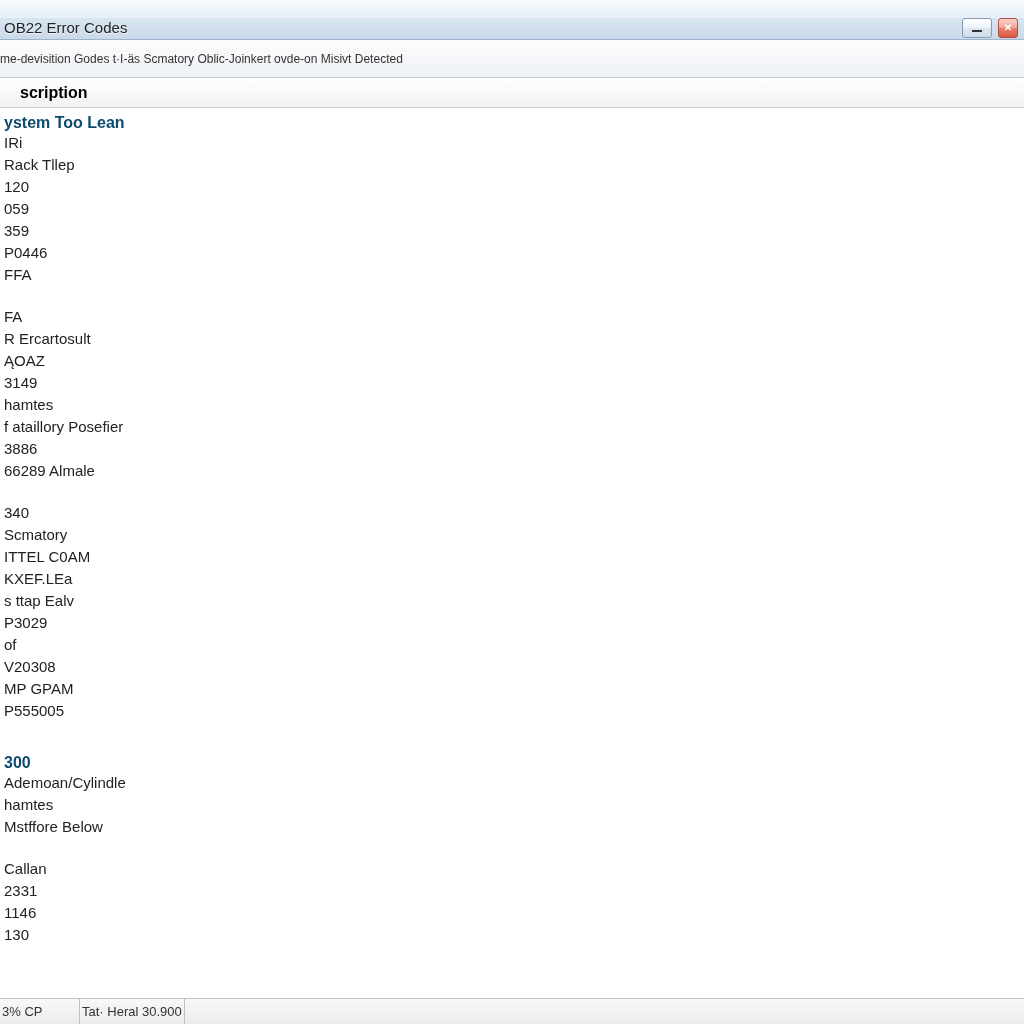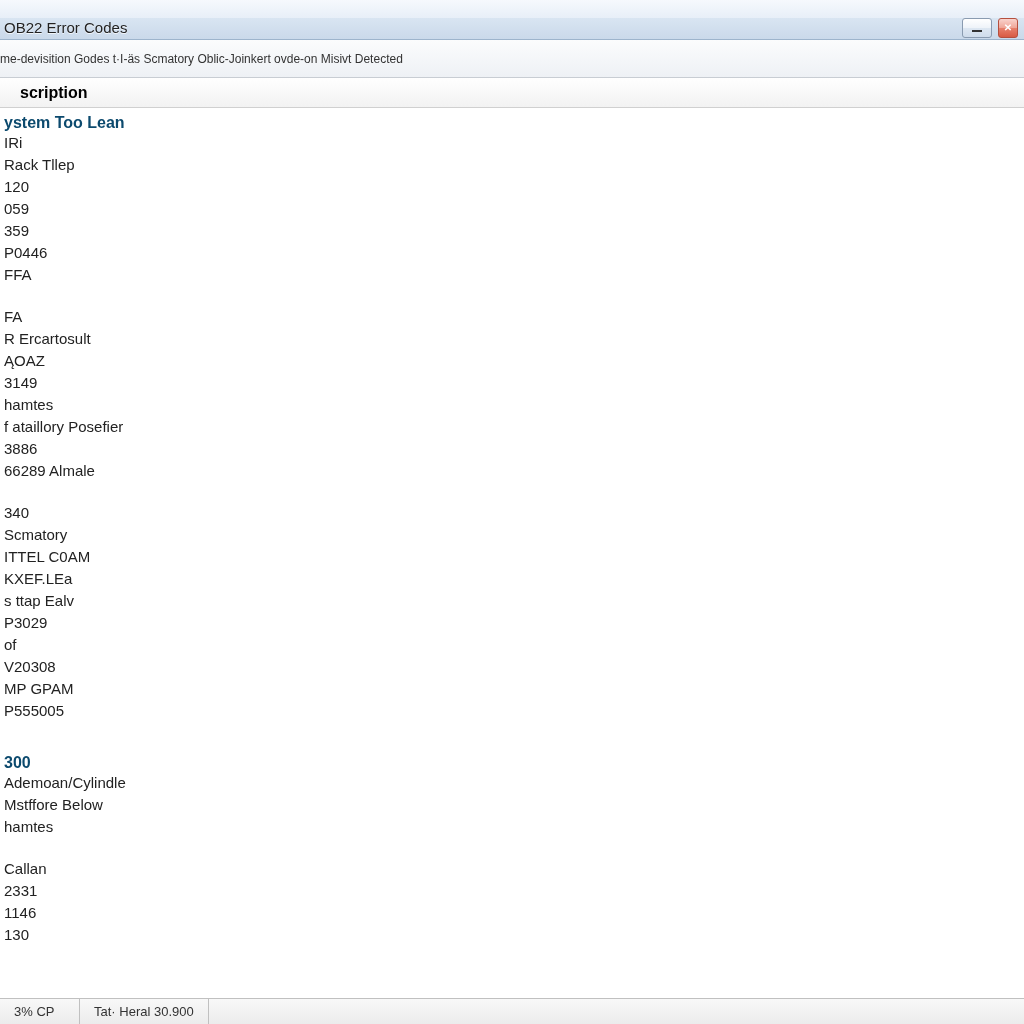--- a/index.html
+++ b/index.html
@@ -103,21 +103,21 @@
       bottom: 0;
       height: 26px;
       border-top: 1px solid #c0c0c0;
       background: linear-gradient(to bottom, #f8f8f8 0%, #ececec 100%);
       display: flex;
       align-items: center;
       font-size: 13px;
       color: #333;
     }
     .status-cell {
-      padding: 0 14px;
+      padding: 0 2px;
       border-right: 1px solid #c0c0c0;
       height: 100%;
       display: flex;
       align-items: center;
     }
     .status-cell:first-child { width: 80px; }
   </style>
 </head>
 <body>
 
@@ -173,22 +173,22 @@
   <div class="item">P3029</div>
   <div class="item">of</div>
   <div class="item">V20308</div>
   <div class="item">MP GPAM</div>
   <div class="item">P555005</div>
 
   <div class="spacer-big"></div>
 
   <div class="group-title">300</div>
   <div class="item">Ademoan/Cylindle</div>
+  <div class="item">hamtes</div>
   <div class="item">Mstffore Below</div>
-  <div class="item">hamtes</div>
 
   <div class="spacer"></div>
 
   <div class="item">Callan</div>
   <div class="item">2331</div>
   <div class="item">1146</div>
   <div class="item">130</div>
 
 </div>
 

